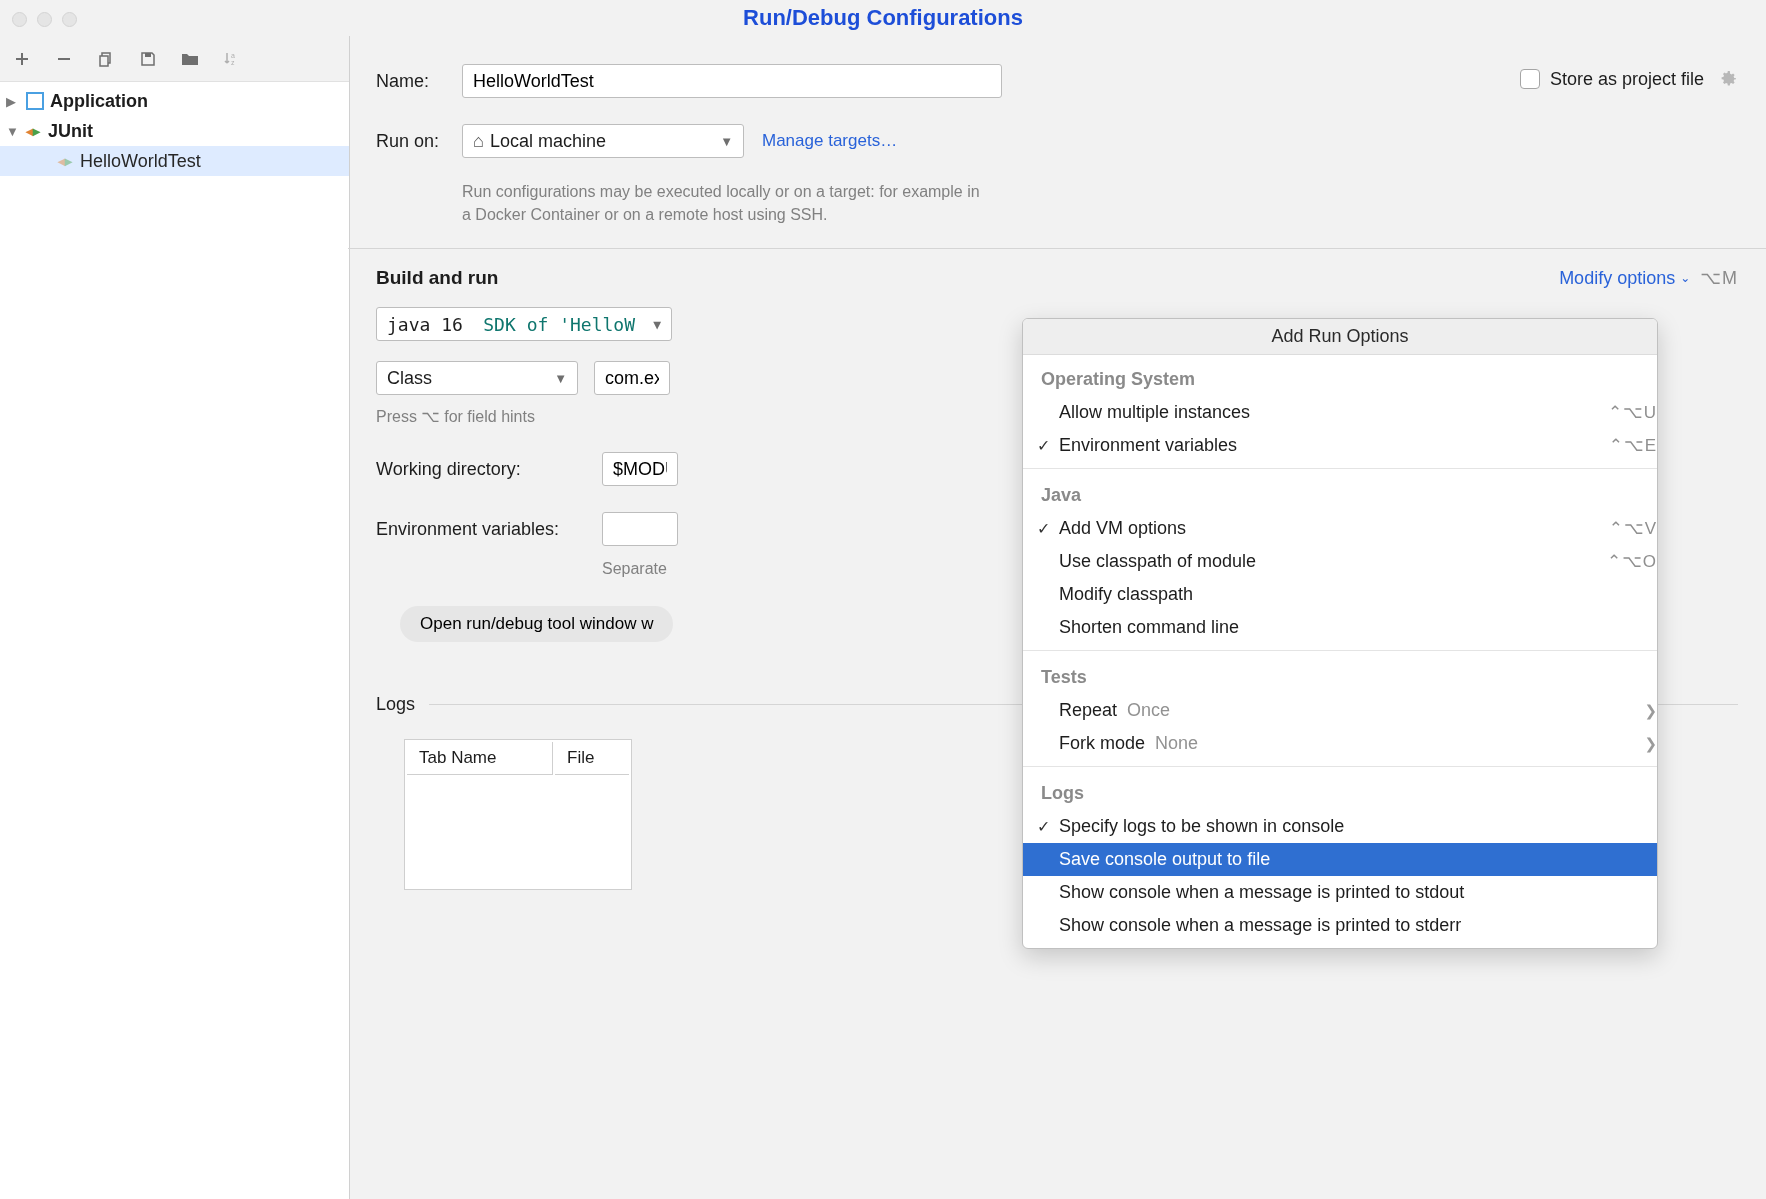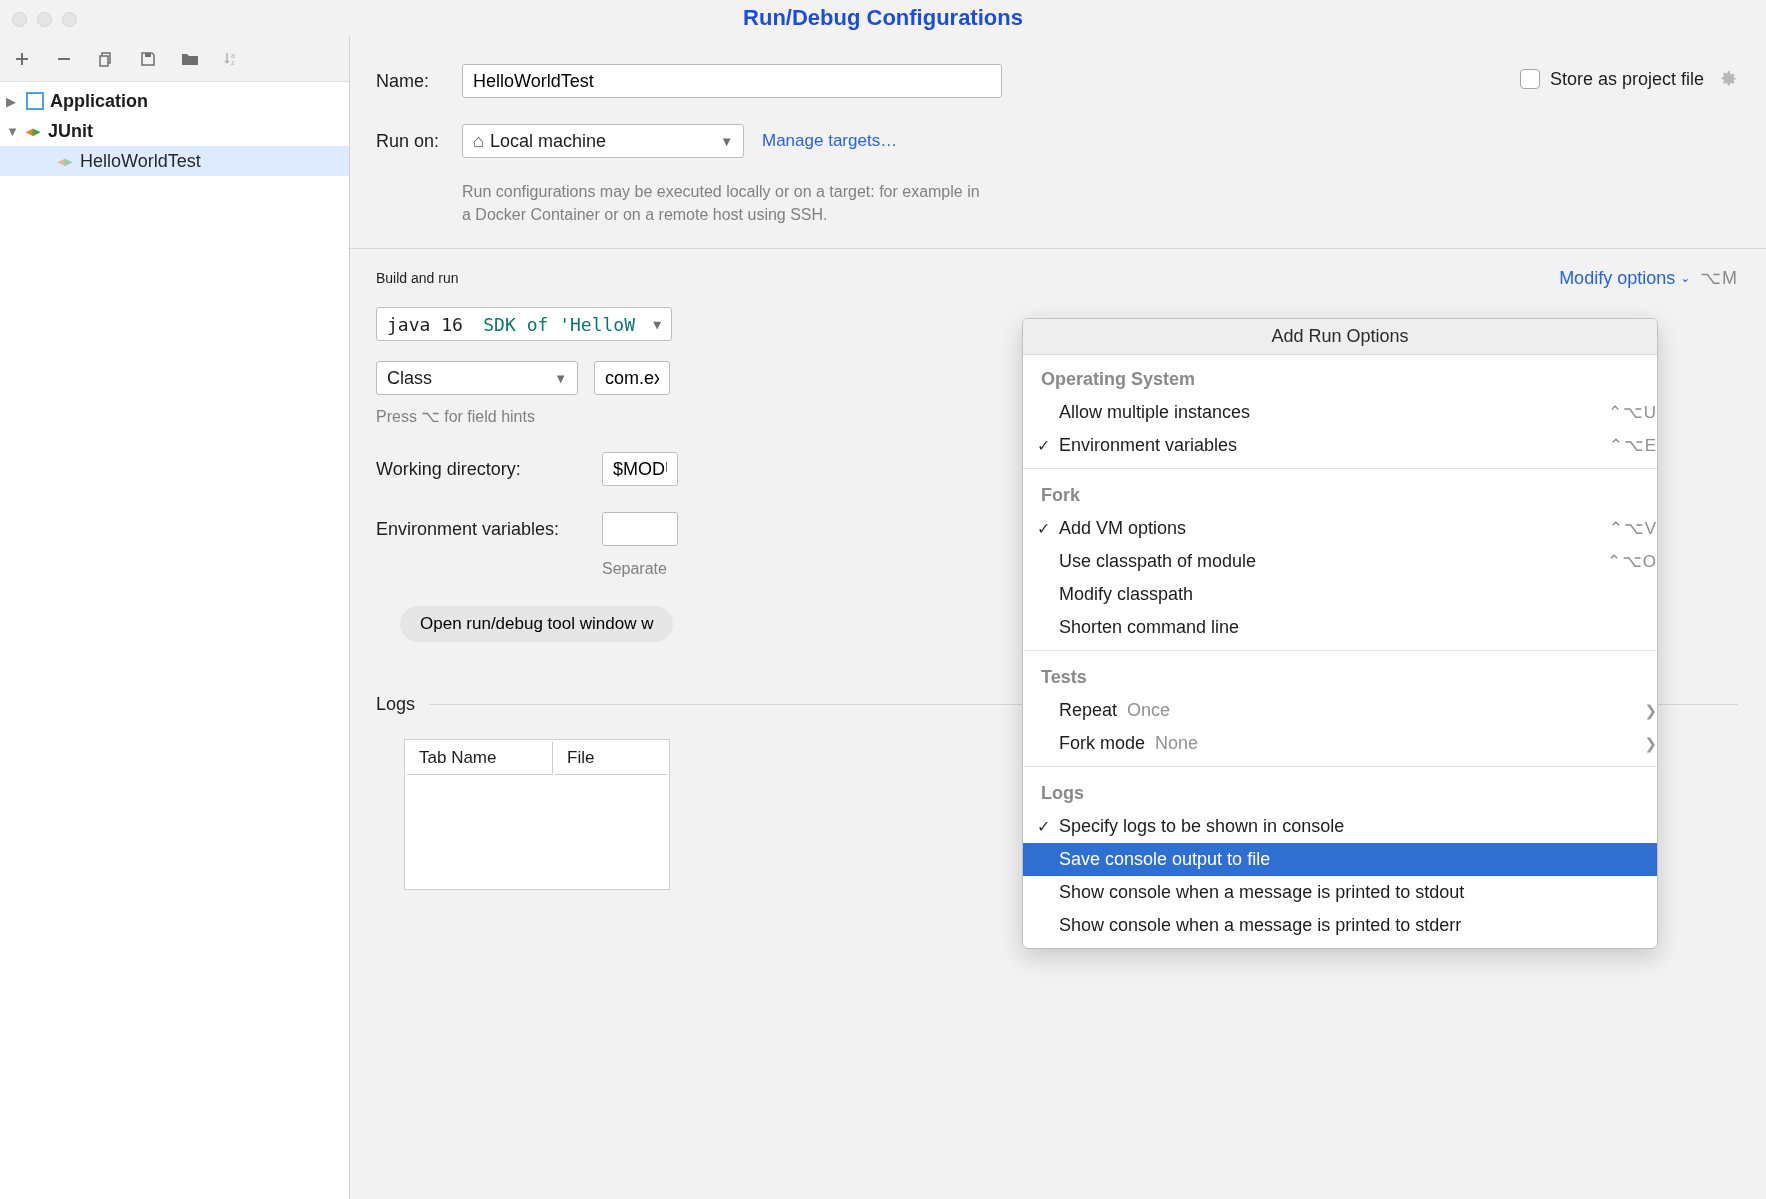--- a/index.html
+++ b/index.html
@@ -44,21 +44,21 @@
 .runon-row { margin-top: 26px; }
 .select-wrap { position: relative; display: inline-flex; align-items: center; height: 34px; border: 1px solid #bdbdbd; border-radius: 3px; background: #fff; padding: 0 36px 0 10px; font-size: 18px; }
 .select-wrap.run-on { width: 282px; }
 .select-wrap .caret-down { position: absolute; right: 10px; color: #6f6f6f; font-size: 13px; }
 .link { color: #2962d9; cursor: pointer; }
 .runon-hint { font-size: 16px; color: #818181; margin-top: 14px; margin-left: 86px; line-height: 1.45; max-width: 520px; }
 
 .hr { border: none; border-top: 1px solid #d5d5d5; margin: 22px -28px 18px; }
 
 .section-header { display: flex; align-items: center; justify-content: space-between; margin-bottom: 18px; }
-.section-title { font-size: 14px; font-weight: 400; }
+.section-title { font-size: 19px; font-weight: 700; }
 .modify-opts { display: flex; align-items: center; gap: 10px; }
 .modify-link { color: #2962d9; font-size: 18px; cursor: pointer; display: inline-flex; align-items: center; gap: 5px; }
 .shortcut-gray { font-size: 18px; color: #8b8b8b; letter-spacing: 1px; }
 
 .sdk-row { display: flex; gap: 0; }
 .select-wrap.sdk { width: 296px; font-family: ui-monospace, Menlo, monospace; font-size: 18px; justify-content: space-between; }
 .sdk .gray { color: #0f766e; }
 .class-row { display: flex; gap: 16px; margin-top: 20px; }
 .select-wrap.class-sel { width: 202px; }
 .input.class-input { width: 76px; }
@@ -67,21 +67,21 @@
 .wd-row, .env-row { display: flex; align-items: center; margin-top: 26px; }
 .input.wd-input, .input.env-input { width: 76px; }
 .sep-hint { font-size: 16px; color: #818181; margin-top: 14px; margin-left: 226px; }
 
 .chip { display: inline-flex; align-items: center; height: 36px; padding: 0 20px; border-radius: 18px; background: #e6e6e6; font-size: 17px; color: #000000; margin-top: 28px; margin-left: 24px; }
 
 .logs-title-row { display: flex; align-items: center; margin-top: 52px; margin-left: -26px; }
 .logs-title-row .line { flex: 1; border-top: 1px solid #d5d5d5; }
 .logs-title-row .logs-label { padding: 0 14px 0 26px; font-size: 18px; }
 
-.logs-table { margin-top: 24px; margin-left: 28px; width: 266px; border: 1px solid #cfcfcf; background: #fff; }
+.logs-table { margin-top: 24px; margin-left: 28px; width: 228px; border: 1px solid #cfcfcf; background: #fff; }
 .logs-table th { text-align: left; font-weight: 400; padding: 6px 12px; border-bottom: 1px solid #cfcfcf; border-right: 1px solid #cfcfcf; font-size: 17px; }
 .logs-table th:last-child { border-right: none; }
 .logs-table .empty-row td { height: 110px; }
 
 
 .popup { position: absolute; top: 282px; left: 672px; width: 636px; background: #fff; border: 1px solid #c0c0c0; border-radius: 6px; box-shadow: 0 8px 24px rgba(0,0,0,0.18); overflow: hidden; }
 .popup-title { height: 36px; background: #eeeeee; display: flex; align-items: center; justify-content: center; font-size: 18px; color: #2a2a2a; border-bottom: 1px solid #dcdcdc; }
 .popup-body { padding: 4px 0 6px; }
 .grp-header { font-size: 18px; font-weight: 700; color: #8a8a8a; padding: 10px 18px 6px; }
 .popup-hr { border: none; border-top: 1px solid #e4e4e4; margin: 6px 0; }
@@ -262,21 +262,21 @@
           <span>Allow multiple instances</span>
           <span class="kb">⌃⌥U</span>
         </div>
         <div class="menu-item">
           <span class="check">✓</span>
           <span>Environment variables</span>
           <span class="kb">⌃⌥E</span>
         </div>
 
         <hr class="popup-hr">
-        <div class="grp-header">Fork</div>
+        <div class="grp-header">Java</div>
         <div class="menu-item">
           <span class="check">✓</span>
           <span>Add VM options</span>
           <span class="kb">⌃⌥V</span>
         </div>
         <div class="menu-item">
           <span>Use classpath of module</span>
           <span class="kb">⌃⌥O</span>
         </div>
         <div class="menu-item">

